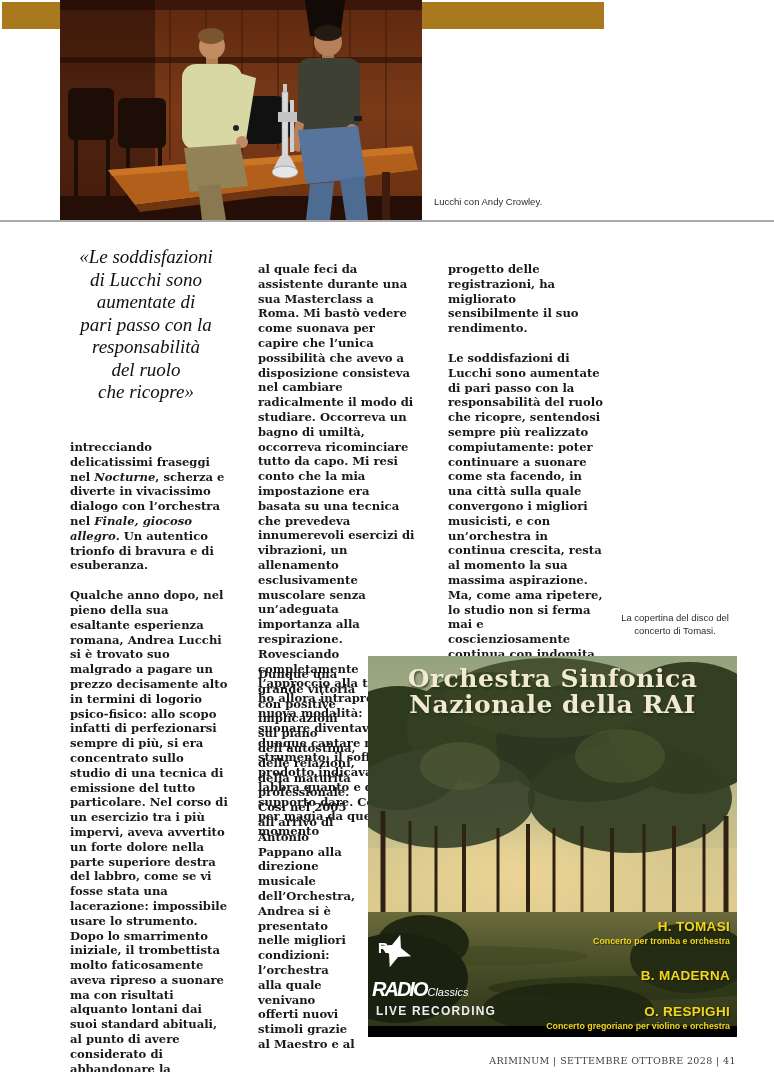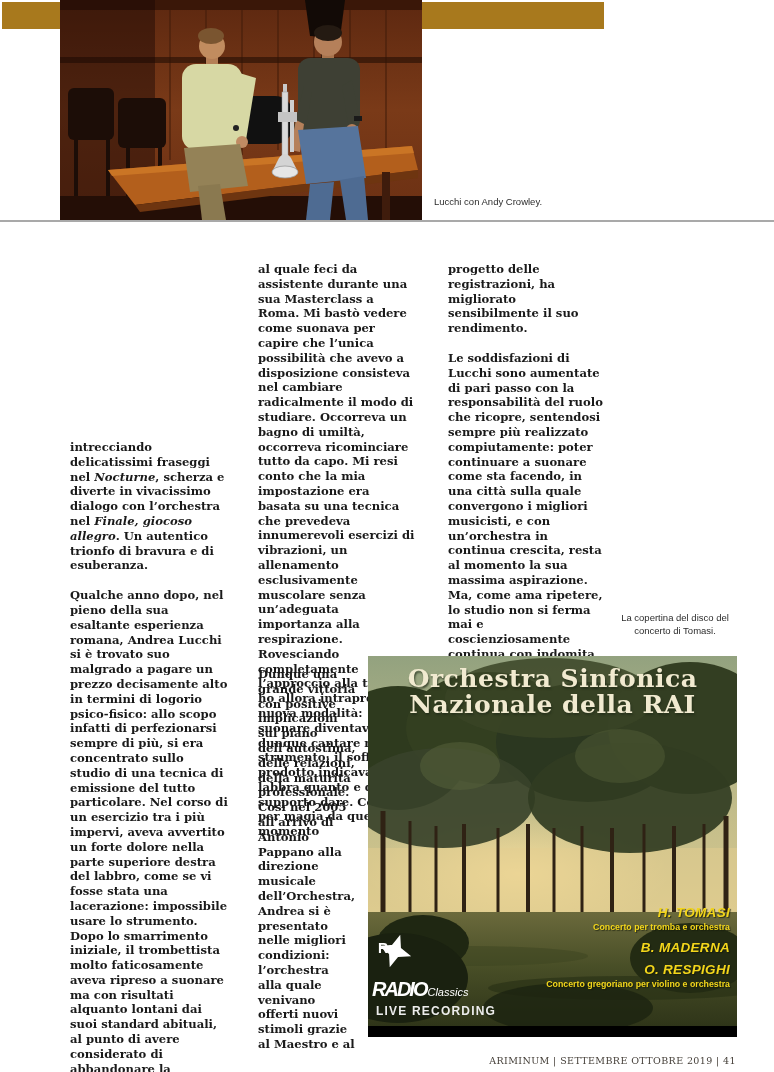--- a/index.html
+++ b/index.html
@@ -41,21 +41,21 @@
         font-family:"Liberation Sans",sans-serif;font-weight:bold;color:#ffffff;font-size:14px;}
   .rai-star{margin-top:-6px;}
   .radio-logo{position:absolute;left:4px;top:322px;z-index:3;color:#ffffff;
         font-family:"Liberation Sans",sans-serif;white-space:nowrap;}
   .radio-logo .radio-word{font-size:20px;font-weight:bold;letter-spacing:-2px;font-style:italic;}
   .radio-logo .classics-word{font-size:11px;font-style:italic;margin-left:1px;}
   .live-label{position:absolute;left:8px;top:348px;z-index:3;color:#ececec;
         font-family:"Liberation Sans",sans-serif;font-size:12px;font-weight:bold;letter-spacing:1.2px;}
   .tracks{position:absolute;right:7px;top:242px;z-index:3;text-align:right;
         font-family:"Liberation Sans",sans-serif;color:#f2d51b;text-shadow:1px 1px 1px rgba(20,25,10,.7);}
-  .track .composer{font-size:13.5px;font-weight:bold;letter-spacing:.3px;margin-top:7px;font-style:italic;}
+  .track .composer{font-size:13.5px;font-weight:bold;letter-spacing:.3px;margin-top:21px;}
   .track .work{font-size:8.8px;font-weight:bold;line-height:10.5px;margin-top:2px;white-space:pre-line;}
 
   .album-caption{position:absolute;left:618px;top:611px;width:114px;text-align:center;
         font-family:"Liberation Sans",sans-serif;font-size:9.5px;line-height:13px;color:#2c2c2c;}
 
   
   .footer{position:absolute;right:38px;top:1055px;font-family:"DejaVu Serif",serif;
         font-size:9.5px;letter-spacing:.4px;color:#46403a;}
 </style>
 </head>
@@ -135,20 +135,27 @@
         <rect x="218" y="112" width="19" height="10" fill="#c4c4c4"></rect>
         <path d="M219,158 Q225,150 231,158 L238,172 A13 6 0 1 1 212,172 Z" fill="#d4d4d4"></path>
         <ellipse cx="225" cy="172" rx="13" ry="6" fill="#e6e6e6" stroke="#999999" stroke-width="0.8"></ellipse>
       </g>
     </svg>
   </div>
   <div class="photo-caption">Lucchi con Andy Crowley.</div>
 
   <div class="rule"></div>
 
+  <div class="pullquote">«Le soddisfazioni
+di Lucchi sono
+aumentate di
+pari passo con la
+responsabilità
+del ruolo
+che ricopre»</div>
 
   <div class="col" id="col1">
     <div class="para">intrecciando delicatissimi fraseggi nel <i>Nocturne</i>, scherza e diverte in vivacissimo dialogo con l’orchestra nel <i>Finale, giocoso allegro</i>. Un autentico trionfo di bravura e di esuberanza.</div>
     <div class="para">Qualche anno dopo, nel pieno della sua esaltante esperienza romana, Andrea Lucchi si è trovato suo malgrado a pagare un prezzo decisamente alto in termini di logorio psico-fisico: allo scopo infatti di perfezionarsi sempre di più, si era concentrato sullo studio di una tecnica di emissione del tutto particolare. Nel corso di un esercizio tra i più impervi, aveva avvertito un forte dolore nella parte superiore destra del labbro, come se vi fosse stata una lacerazione: impossibile usare lo strumento. Dopo lo smarrimento iniziale, il trombettista molto faticosamente aveva ripreso a suonare ma con risultati alquanto lontani dai suoi standard abituali, al punto di avere considerato di abbandonare la carriera. Secondo Lucchi fu la nascita di Lorenzo a rinnovargli l’energia di combattere.</div>
     <div class="para">«Qualche tempo dopo conobbi Andy Crowley, un fantastico trombettista inglese, leader del gruppo <i>London Brass</i>,</div>
   </div>
 
   <div class="col" id="col2a">
     <div class="para">al quale feci da assistente durante una sua Masterclass a Roma. Mi bastò vedere come suonava per capire che l’unica possibilità che avevo a disposizione consisteva nel cambiare radicalmente il modo di studiare. Occorreva un bagno di umiltà, occorreva ricominciare tutto da capo. Mi resi conto che la mia impostazione era basata su una tecnica che prevedeva innumerevoli esercizi di vibrazioni, un allenamento esclusivamente muscolare senza un’adeguata importanza alla respirazione. Rovesciando completamente l’approccio alla tromba, ho allora intrapreso una nuova modalità: suonare diventava dunque cantare nello strumento; il soffio prodotto indicava alle labbra quanto e quale supporto dare. Come per magia da quel momento</div>
   </div>
@@ -243,15 +250,15 @@
       <div class="track">
         <div class="composer">B. MADERNA</div>
       </div>
       <div class="track">
         <div class="composer">O. RESPIGHI</div>
         <div class="work">Concerto gregoriano per violino e orchestra</div>
       </div>
     </div>
   </div>
 
-  <div class="footer">ARIMINUM | SETTEMBRE OTTOBRE 2019 | 41</div>
+  <div class="footer">ARIMINUM | SETTEMBRE OTTOBRE 2028 | 41</div>
 
 </div>
 
 </body></html>

